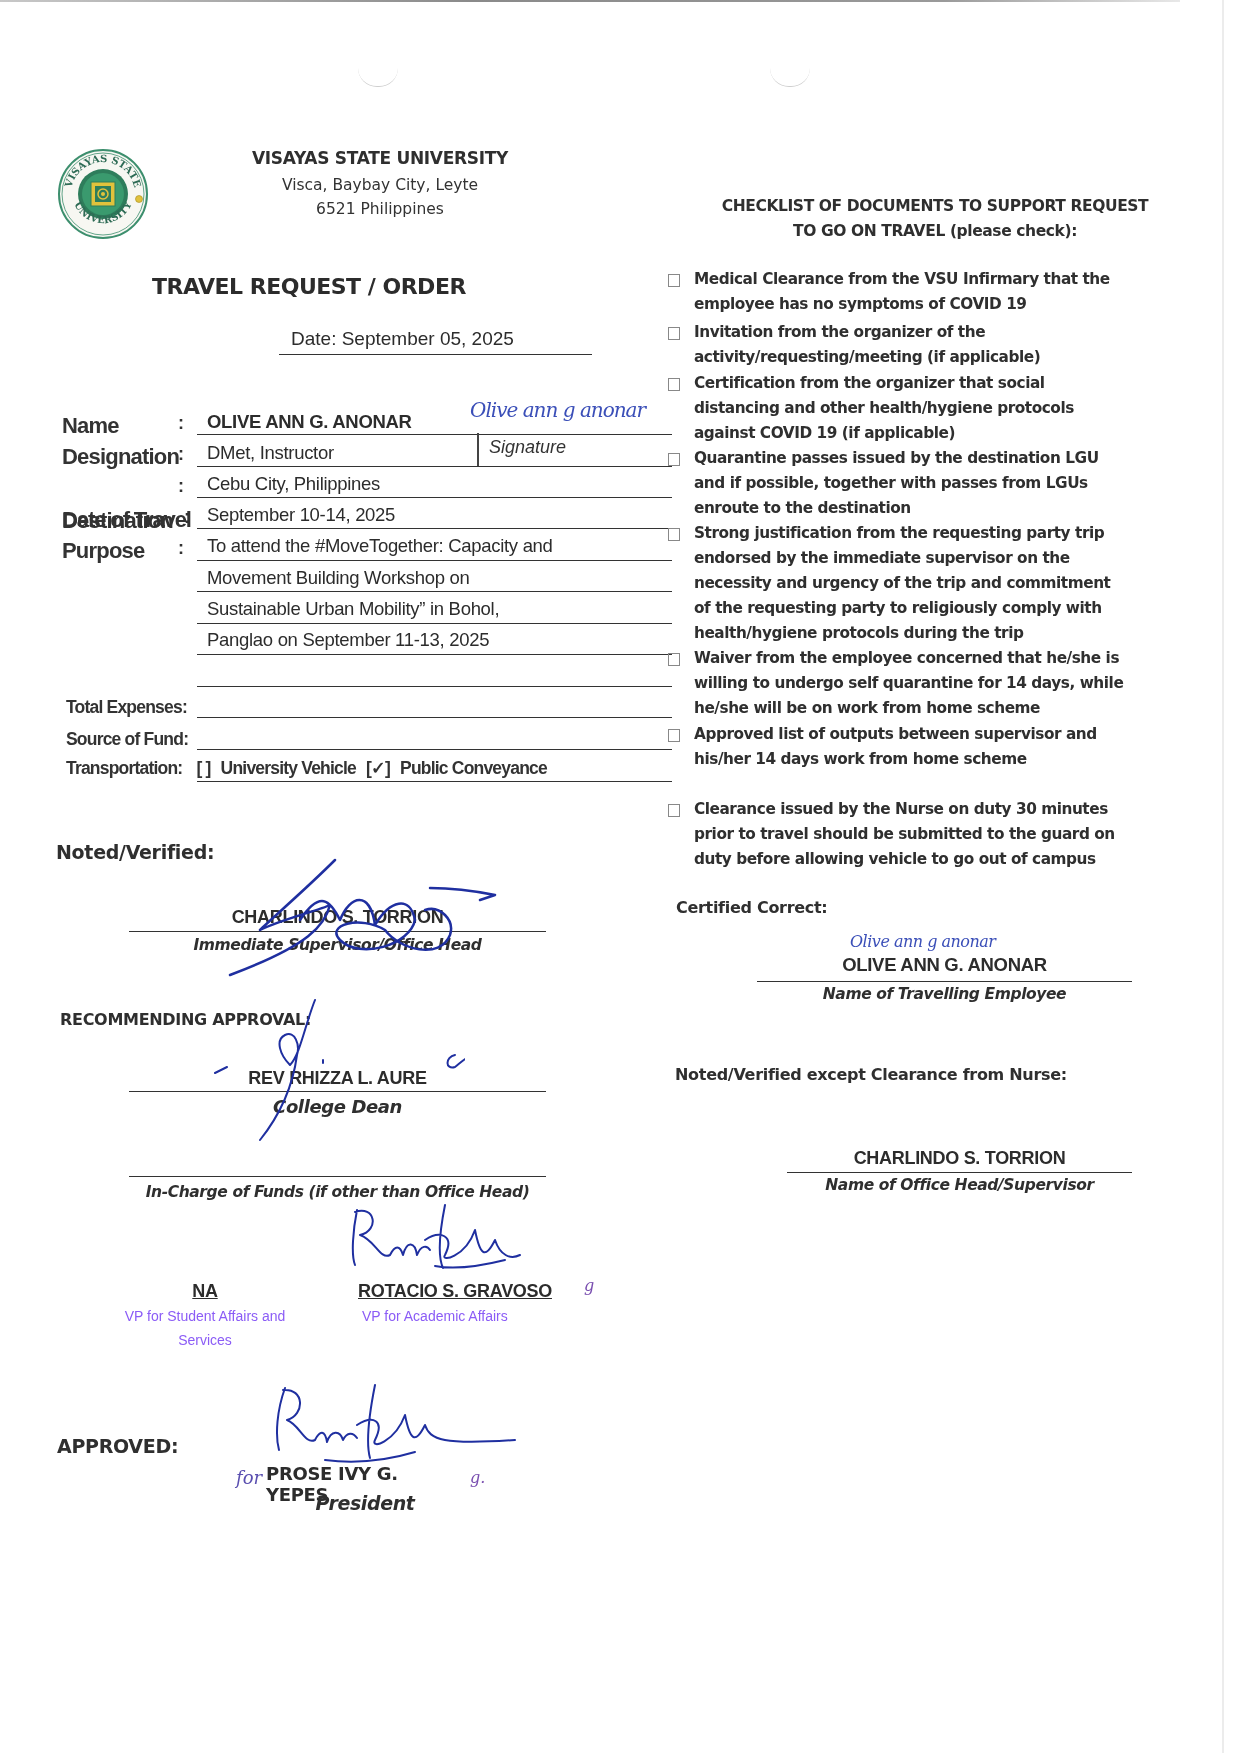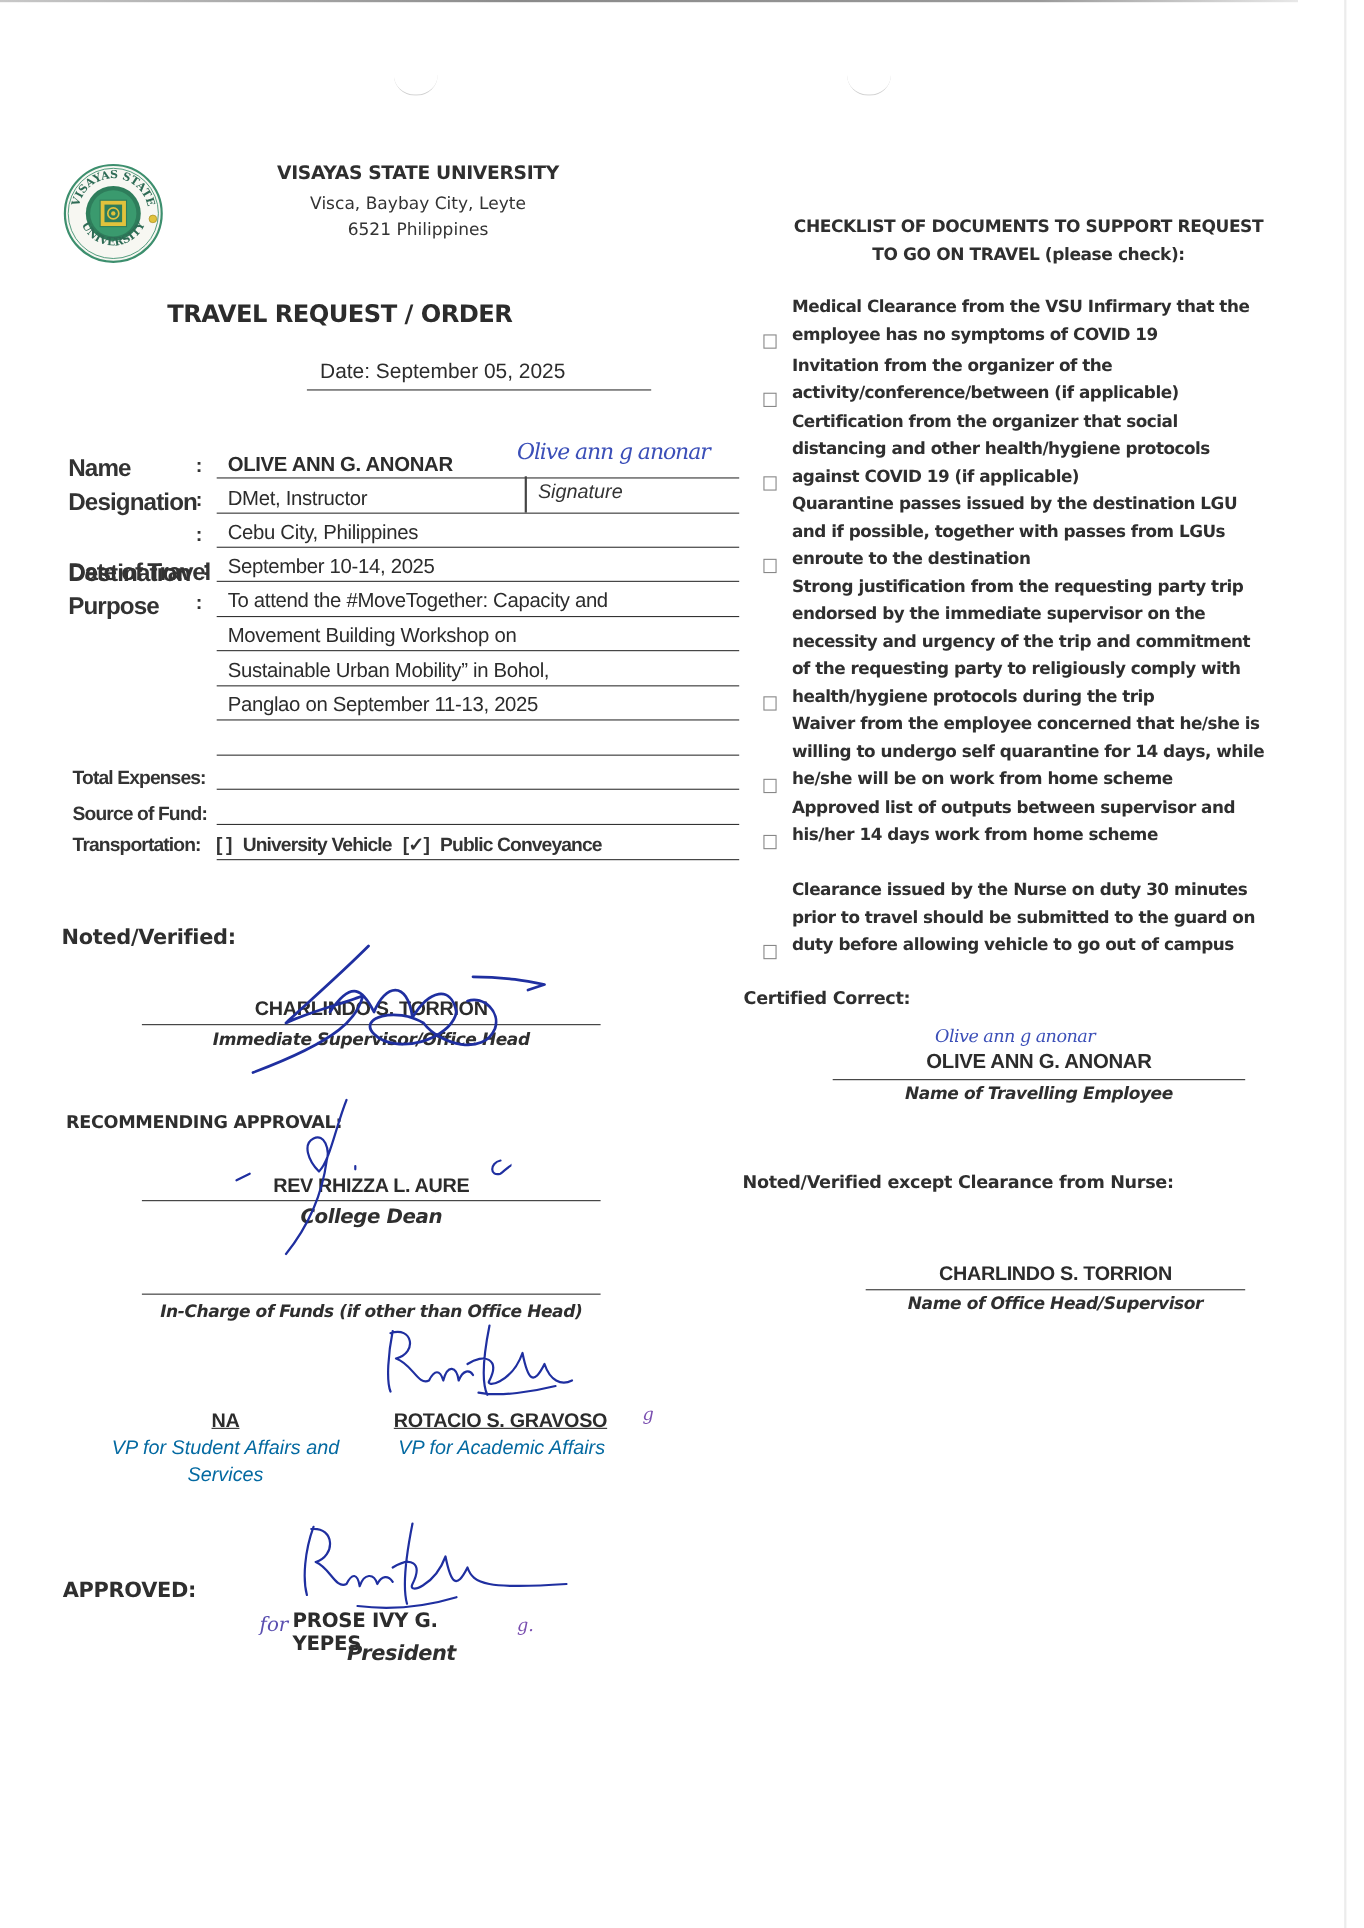--- a/index.html
+++ b/index.html
@@ -25,30 +25,30 @@
     .field-val { position: absolute; left: 207px; font-size: 18.5px; color: #2c2c2c; letter-spacing: -0.3px; }
     .field-val.bold { font-weight: bold; }
     .sig-divider { position: absolute; left: 477px; top: 433px; width: 1.5px; height: 33px; background: #444; }
     .sig-label { position: absolute; left: 489px; top: 437px; font-style: italic; font-size: 18px; color: #333; }
 
     .transport { position: absolute; left: 66px; top: 758px; font-weight: bold; font-size: 17.5px; letter-spacing: -0.8px; color: #333; white-space: nowrap; }
     .transport span { margin-right: 6px; }
 
     
     .check-title { position: absolute; left: 690px; width: 490px; text-align: center; font-family: "DejaVu Sans", sans-serif; font-weight: bold; font-size: 15.5px; letter-spacing: -0.4px; color: #2f2f2f; line-height: 25px; }
-    .check-item { position: absolute; left: 694px; width: 490px; display: flex; align-items: flex-end; }
+    .check-item { position: absolute; left: 668px; width: 490px; display: flex; }
     .check-box { width: 10px; height: 11px; border: 1px solid #888; margin-top: 7px; margin-right: 14px; flex-shrink: 0; }
     .check-text { font-family: "DejaVu Sans", sans-serif; font-weight: bold; font-size: 15.3px; line-height: 25px; letter-spacing: -0.45px; color: #2f2f2f; }
 
     
     .section-label { position: absolute; font-family: "DejaVu Sans", sans-serif; font-weight: bold; color: #2f2f2f; letter-spacing: -0.3px; }
     .sig-name { position: absolute; text-align: center; font-family: "Liberation Sans", sans-serif; font-weight: bold; font-size: 18px; color: #2c2c2c; letter-spacing: -0.3px; }
     .sig-line { position: absolute; height: 0; border-top: 1.5px solid #333; }
     .sig-role { position: absolute; text-align: center; font-family: "DejaVu Sans", sans-serif; font-style: italic; font-weight: bold; font-size: 15.5px; color: #2f2f2f; letter-spacing: -0.4px; }
-    .sig-role-plain { position: absolute; text-align: center; font-style: italic; font-size: 18px; color: #0369a1; line-height: 24px; }
+    .sig-role-plain { position: absolute; text-align: center; font-size: 14px; color: #8b5cf6; line-height: 24px; }
     .underlined { text-decoration: underline; }
 
     .ink { position: absolute; pointer-events: none; }
     .ink path { fill: none; stroke: #1f2fa0; stroke-linecap: round; stroke-linejoin: round; }
     .ink-script { position: absolute; font-family: "DejaVu Serif", serif; font-style: italic; color: #3b4fb8; }
   </style>
 </head>
 <body>
 
 <div class="topline"></div>
@@ -135,21 +135,21 @@
   <div class="check-box"></div>
   <div class="check-text">
       <div>Medical Clearance from the VSU Infirmary that the</div>
       <div>employee has no symptoms of COVID 19</div>
     </div>
 </div>
 <div class="check-item" style="top:320px;">
   <div class="check-box"></div>
   <div class="check-text">
       <div>Invitation from the organizer of the</div>
-      <div>activity/conference/between (if applicable)</div>
+      <div>activity/requesting/meeting (if applicable)</div>
     </div>
 </div>
 <div class="check-item" style="top:371px;">
   <div class="check-box"></div>
   <div class="check-text">
       <div>Certification from the organizer that social</div>
       <div>distancing and other health/hygiene protocols</div>
       <div>against COVID 19 (if applicable)</div>
     </div>
 </div>

